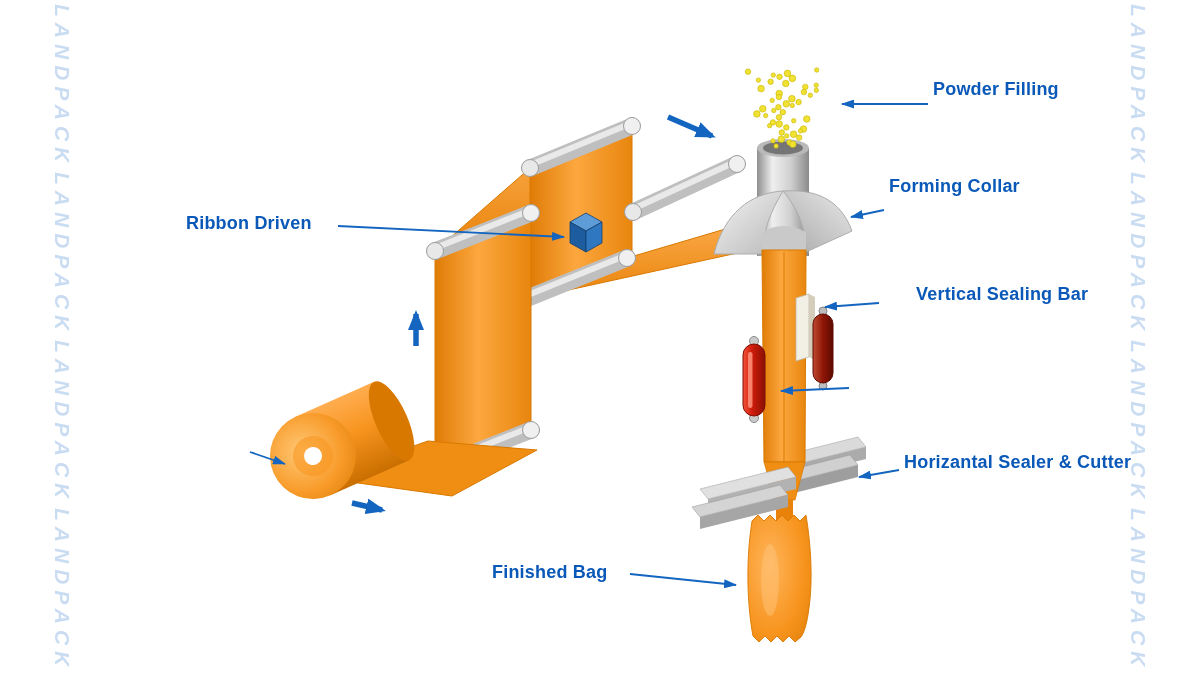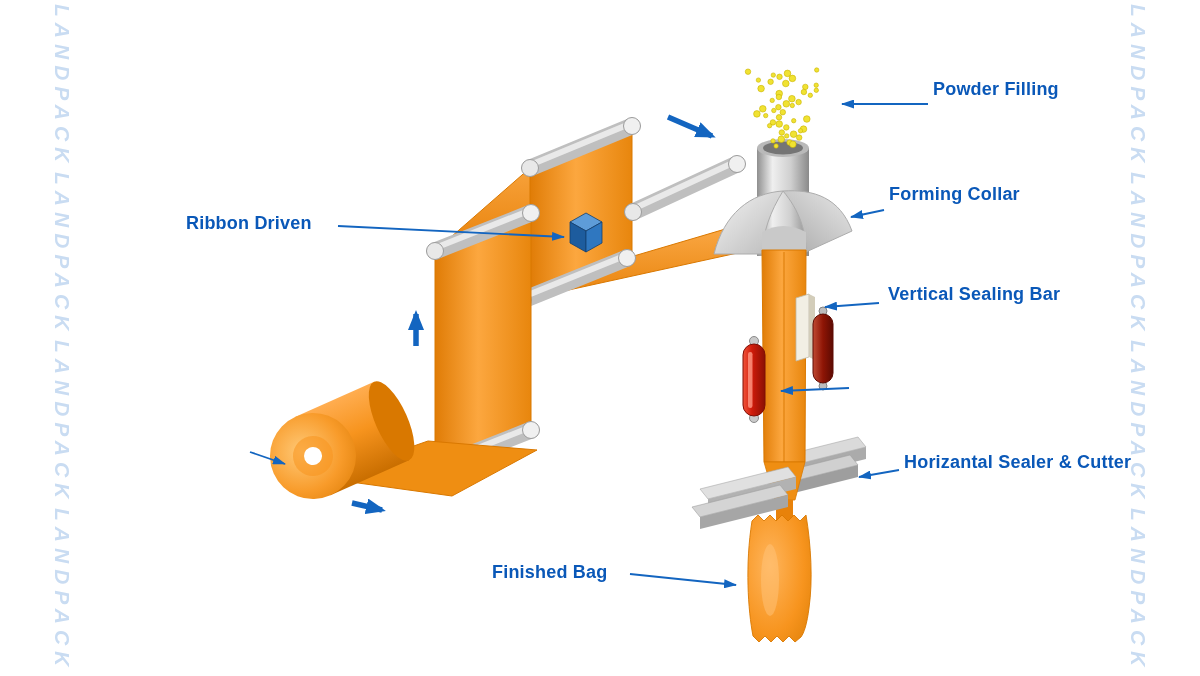--- a/index.html
+++ b/index.html
@@ -276,19 +276,19 @@
       <path d="M 879,303 L 825,307" marker-end="url(#ahLabel)"></path>
       <path d="M 849,388 L 781,391" marker-end="url(#ahLabel)"></path>
       <path d="M 899,470 L 859,477" marker-end="url(#ahLabel)"></path>
       <path d="M 630,574 L 736,585" marker-end="url(#ahLabel)"></path>
       <path d="M 338,226 L 564,237" marker-end="url(#ahLabel)"></path>
       <path d="M 250,452 L 285,464" marker-end="url(#ahLabel)"></path>
     </g>
   </svg>
 
   <div class="label" style="left:933px;top:79px">Powder Filling</div>
-  <div class="label" style="left:889px;top:184px">Forming Collar</div>
-  <div class="label" style="left:888px;top:284px">Vertical Sealing Bar</div>
+  <div class="label" style="left:889px;top:176px">Forming Collar</div>
+  <div class="label" style="left:916px;top:284px">Vertical Sealing Bar</div>
   <div class="label" style="left:904px;top:452px">Horizantal Sealer &amp; Cutter</div>
   <div class="label" style="left:492px;top:562px">Finished Bag</div>
   <div class="label" style="left:186px;top:213px">Ribbon Driven</div>
 
 </div>
 
 </body></html>

